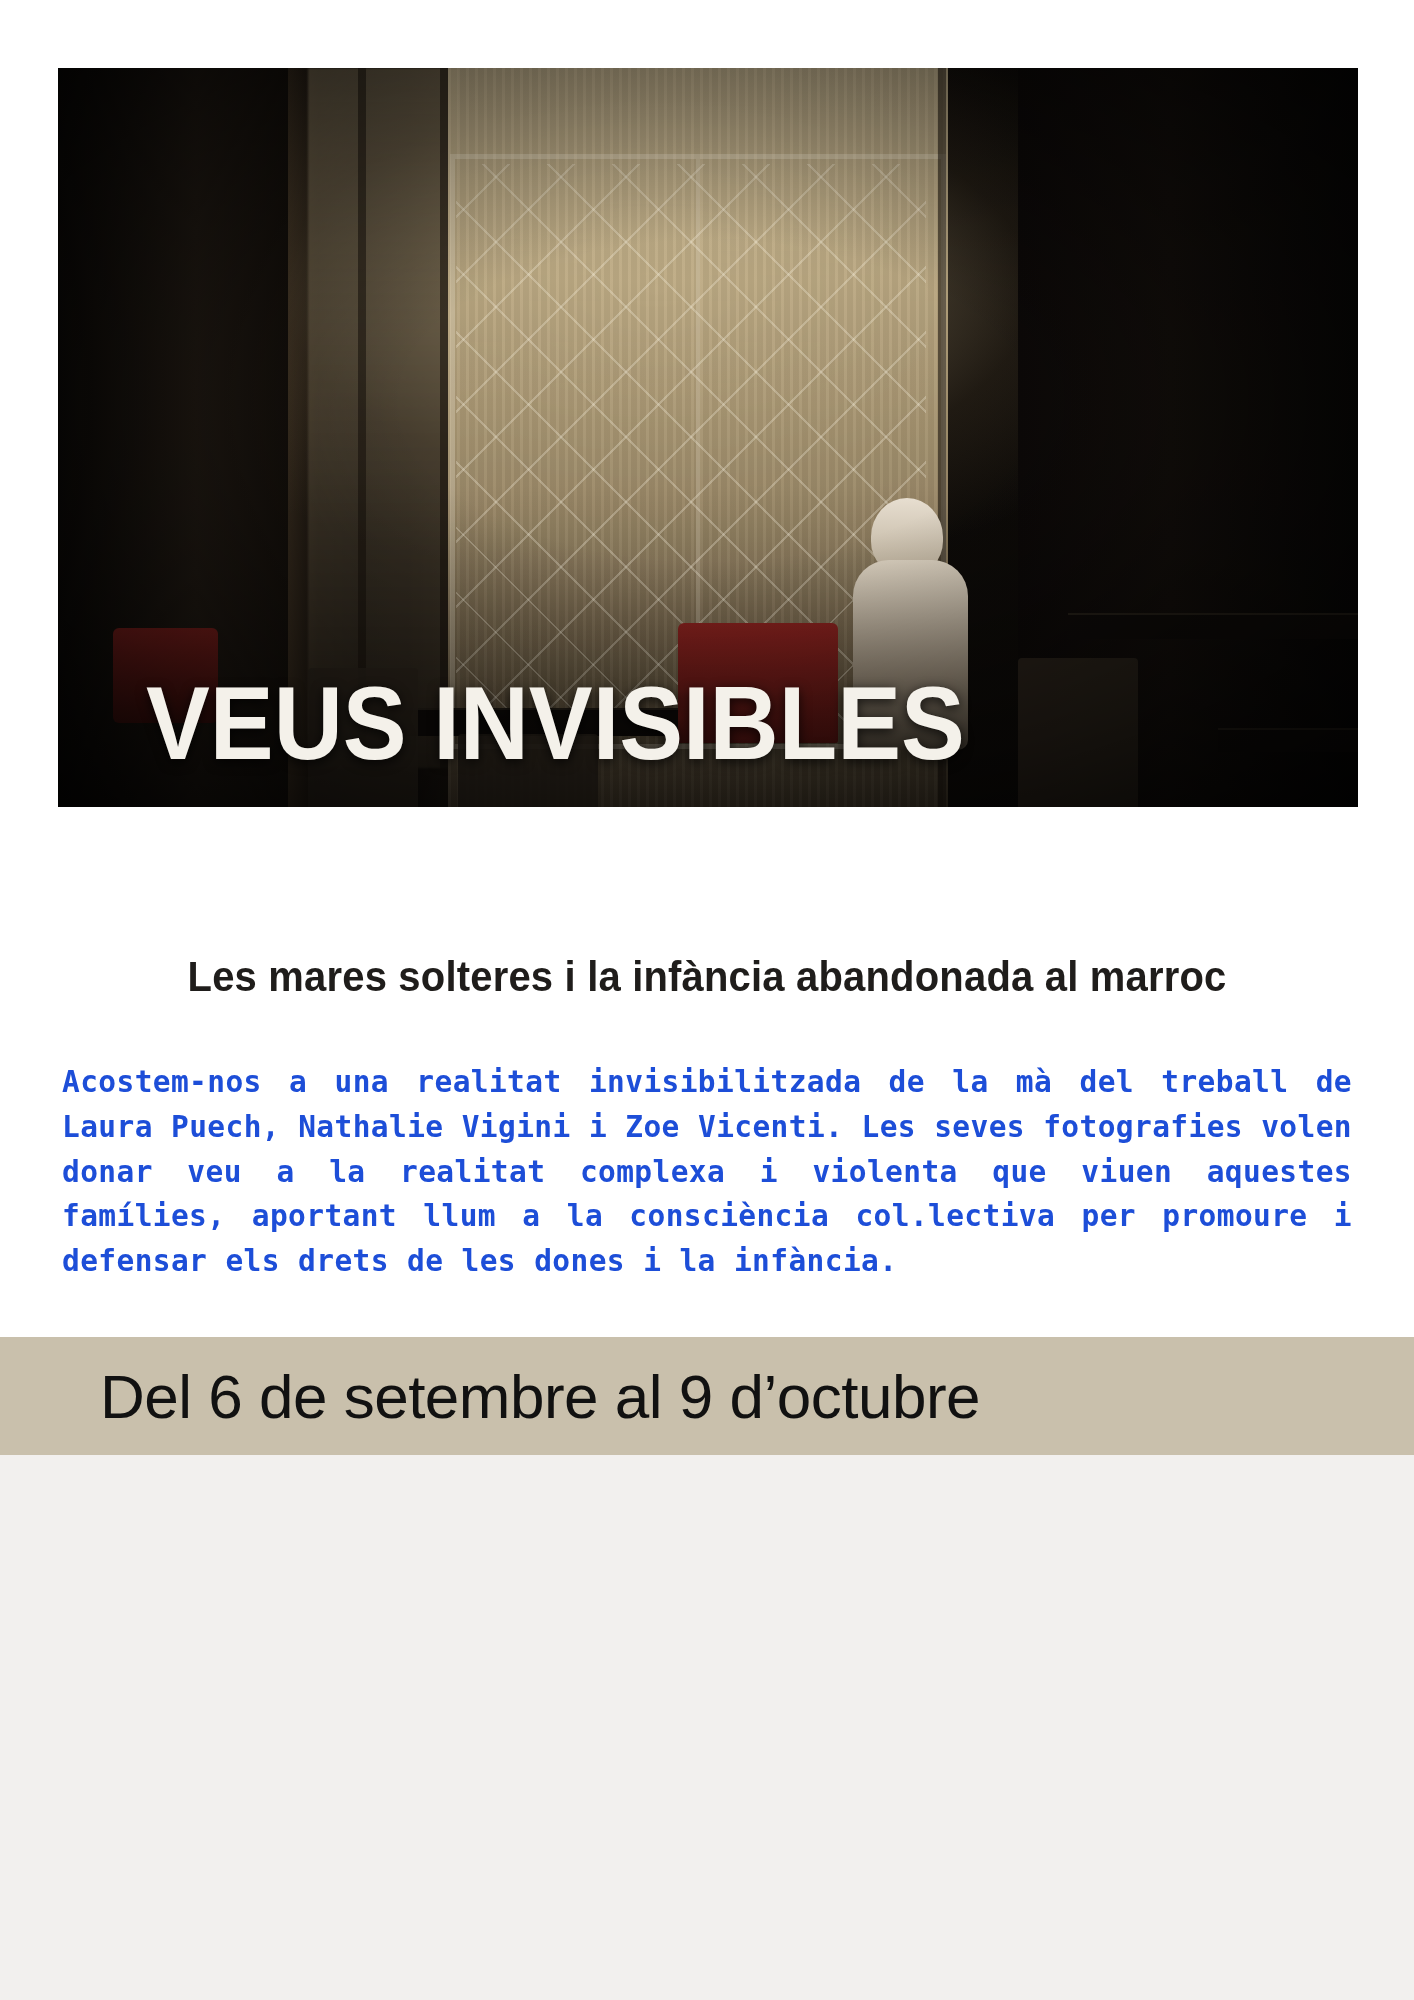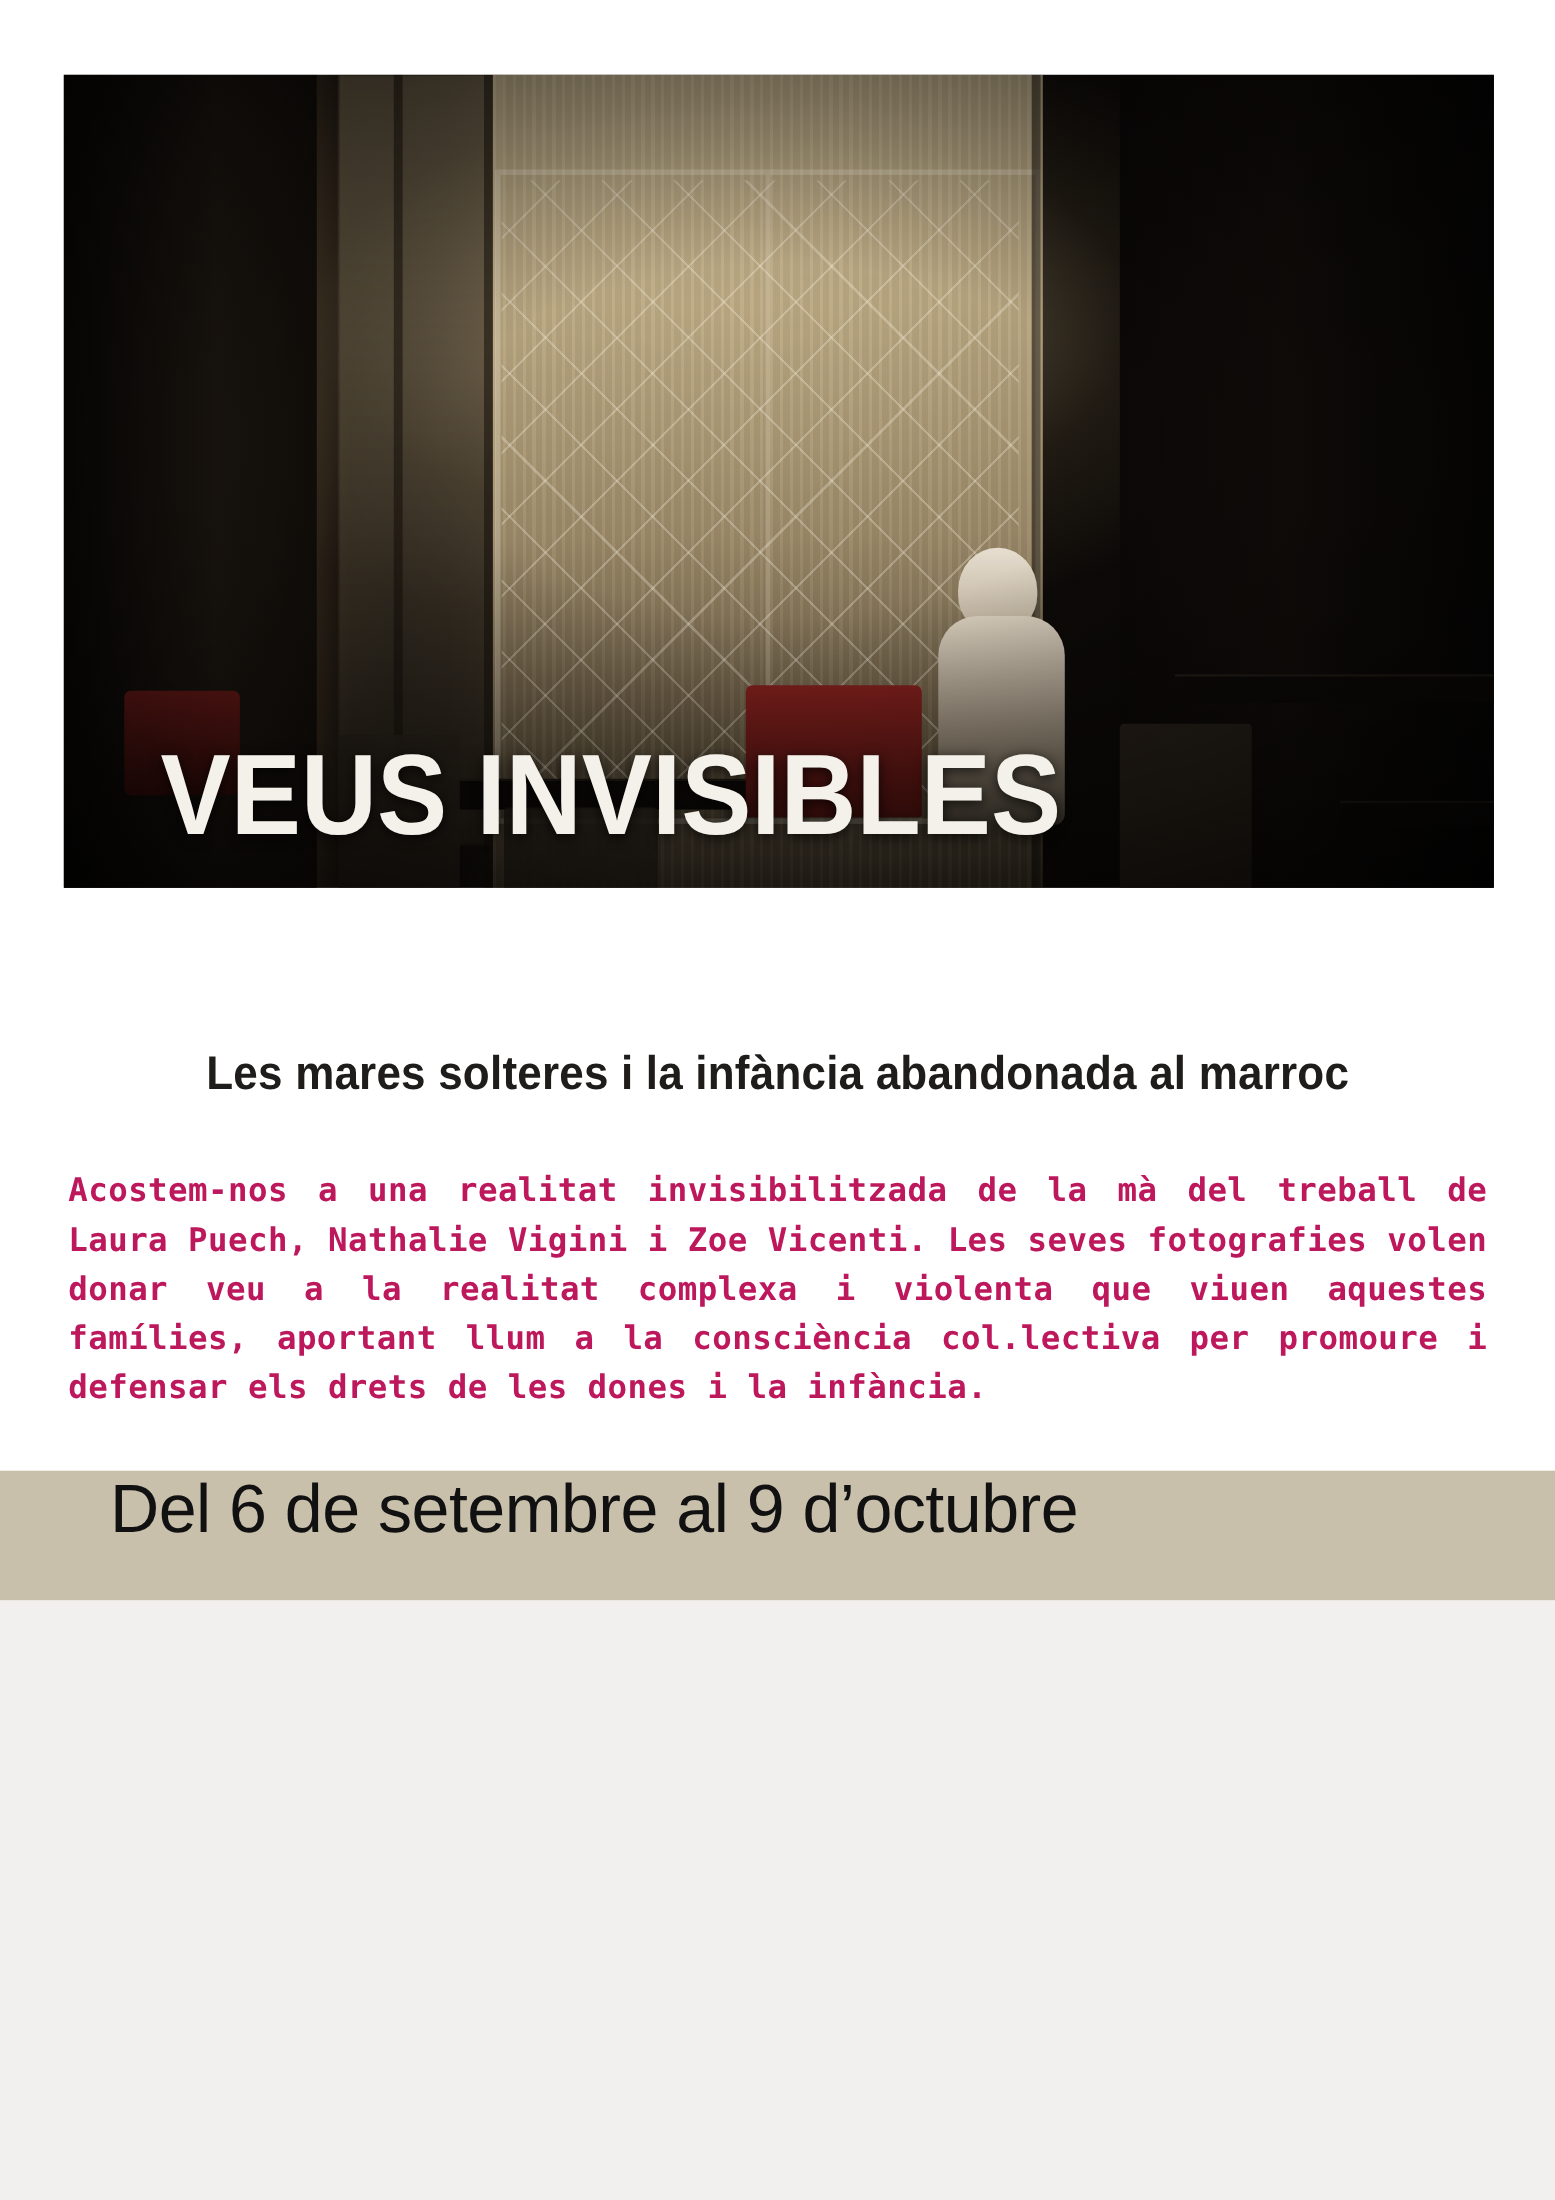--- a/index.html
+++ b/index.html
@@ -180,32 +180,33 @@
 
   
   .lead {
     position: absolute;
     left: 62px; top: 1060px;
     width: 1290px;
     font-family: "DejaVu Sans Mono", monospace;
     font-size: 29.5px;
     line-height: 1.52;
     font-weight: bold;
-    color: #be185d;
+    color: #1d4ed8;
     text-align: justify;
     letter-spacing: 0.4px;
   }
 
   
   .date-band {
     position: absolute;
     left: 0; top: 1337px;
     width: 1414px; height: 118px;
     background: #c9c0ac;
     display: flex;
+    align-items: center;
   }
   .date-text {
     font-family: "Liberation Sans", sans-serif;
     font-size: 62px;
     color: #111;
     padding-left: 100px;
     letter-spacing: -0.5px;
     white-space: nowrap;
   }
 

